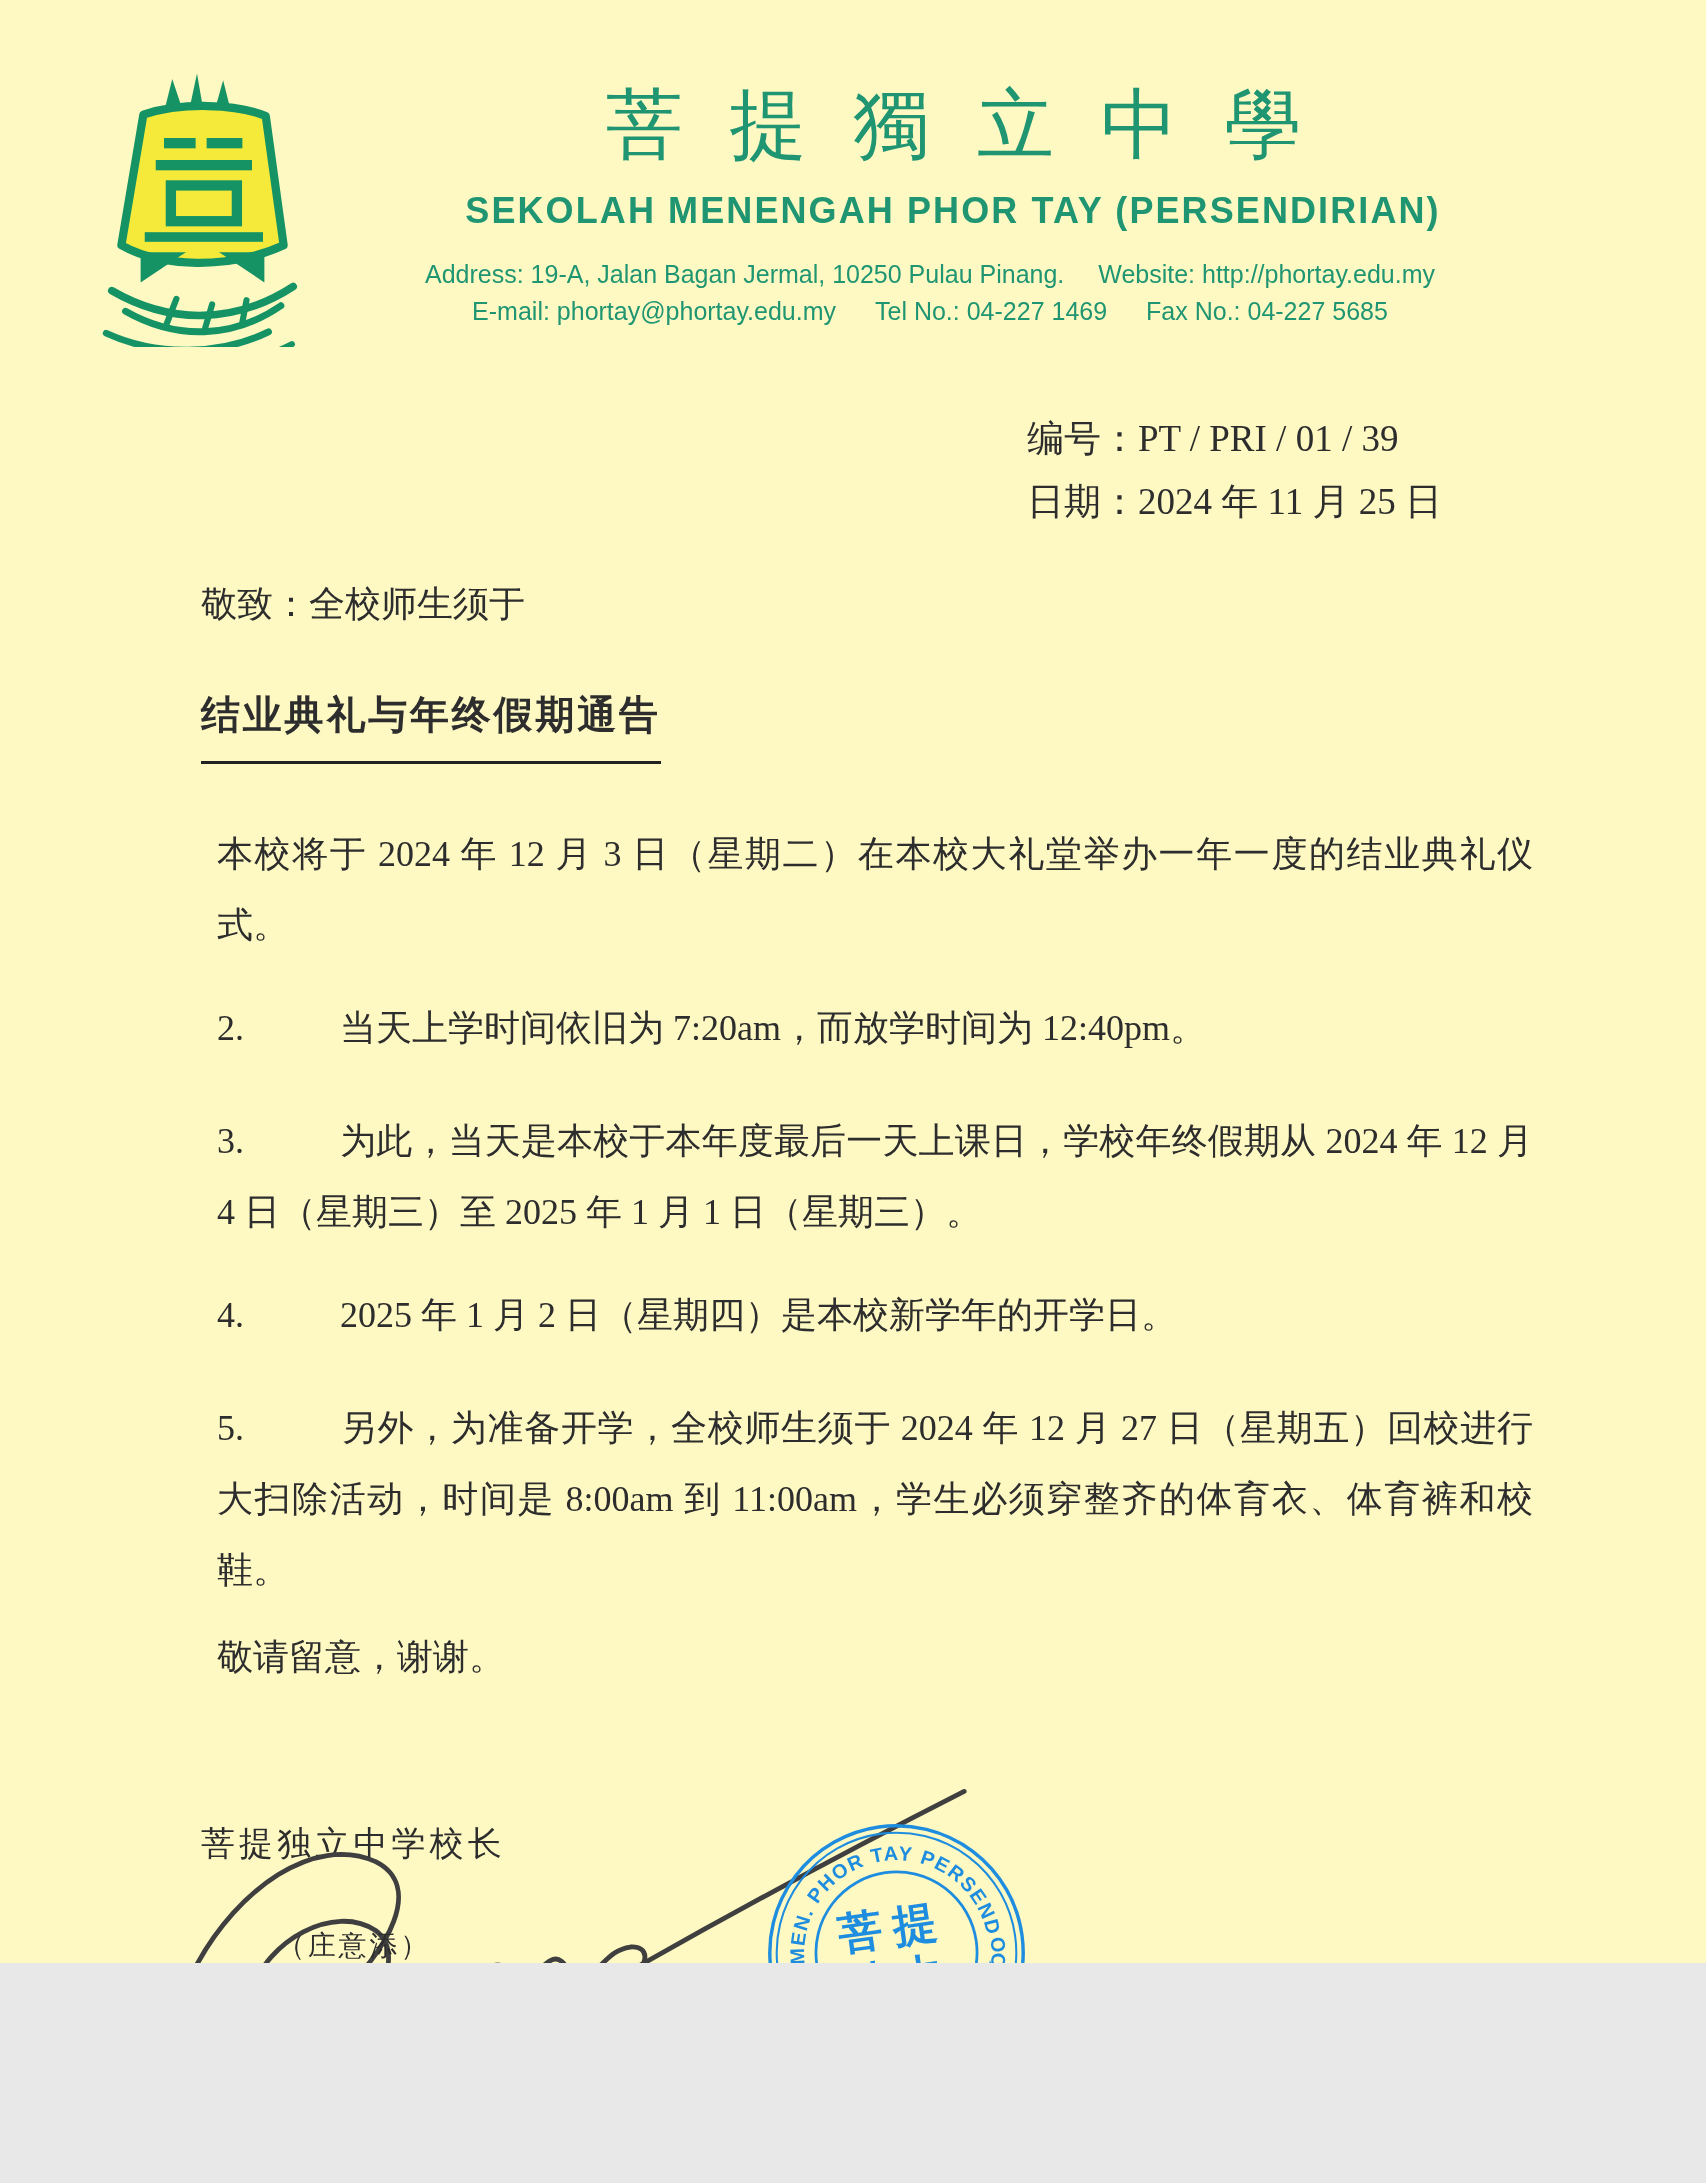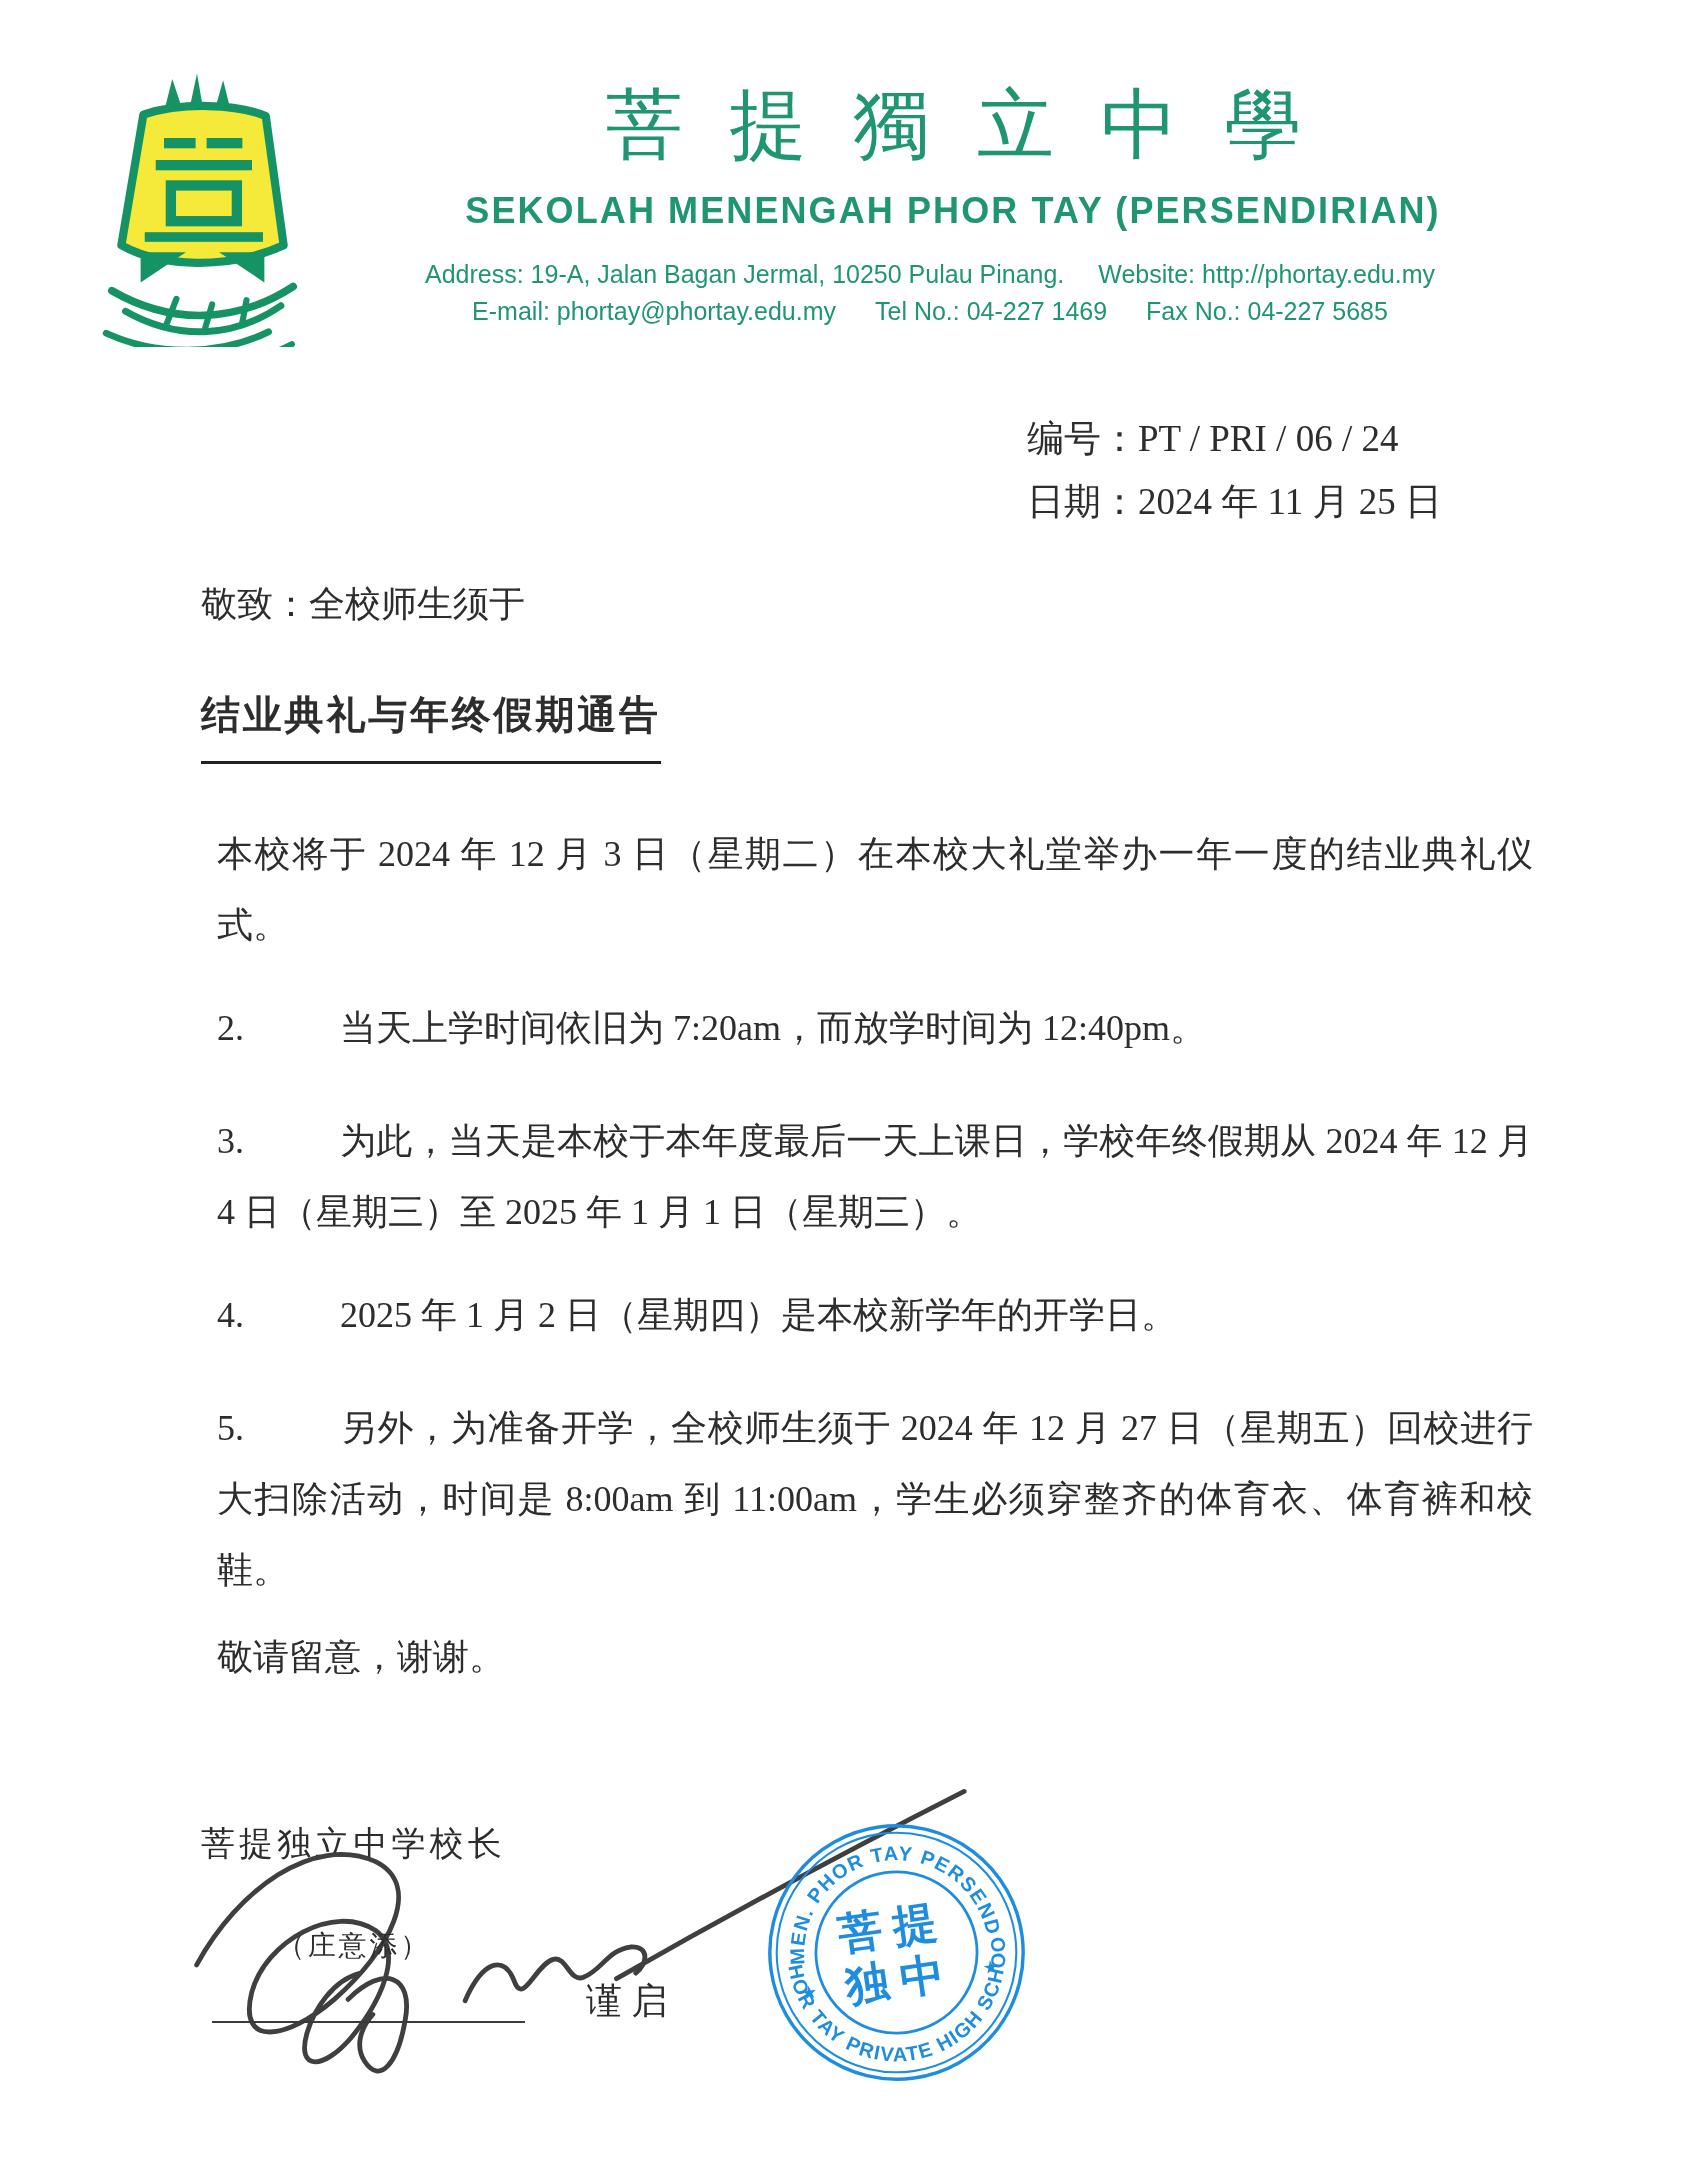--- a/index.html
+++ b/index.html
@@ -5,21 +5,21 @@
   :root{
     --green:#1f9572;
     --logo-green:#159364;
     --logo-yellow:#f5ea3a;
     --stamp-blue:#1e8ddf;
     --ink:#2d2d2d;
     --sig-ink:#3f3f3f;
   }
   html,body{margin:0;padding:0;background:#e8e8e8;}
   .page{
-    position:relative;width:1707px;height:2183px;background:#ffffff;
+    position:relative;width:1707px;height:1963px;background:#fef9c3;
     font-family:"Liberation Serif","DejaVu Serif",serif;color:var(--ink);
     overflow:hidden;
   }
   .abs{position:absolute;}
 
   
   .logo{left:95px;top:72px;width:215px;height:275px;}
   .title-zh{
     left:592px;top:81px;width:723px;text-align:center;
     font-size:77px;line-height:89px;color:var(--green);
@@ -106,21 +106,21 @@
     <span class="seg">Address: 19-A, Jalan Bagan Jermal, 10250 Pulau Pinang.</span>
     <span class="seg">Website: http://phortay.edu.my</span>
   </div>
   <div class="abs hdr-line contact">
     <span class="seg">E-mail: phortay@phortay.edu.my</span>
     <span class="seg">Tel No.: 04-227 1469</span>
     <span class="seg">Fax No.: 04-227 5685</span>
   </div>
 
   <div class="abs ref-block">
-    <span class="row"><span>编号：</span><span>PT / PRI / 06 / 24</span></span>
+    <span class="row"><span>编号：</span><span>PT / PRI / 01 / 39</span></span>
     <span class="row"><span>日期：</span><span>2024 年 11 月 25 日</span></span>
   </div>
 
   <div class="abs salutation">敬致：全校师生须于</div>
   <div class="abs subject">结业典礼与年终假期通告</div>
 
   <p class="abs para no-num p1"><span>本校将于 2024 年 12 月 3 日（星期二）在本校大礼堂举办一年一度的结业典礼仪式。</span></p>
 
   <p class="abs para p2"><span class="pnum">2.</span><span>当天上学时间依旧为 7:20am，而放学时间为 12:40pm。</span></p>
 

